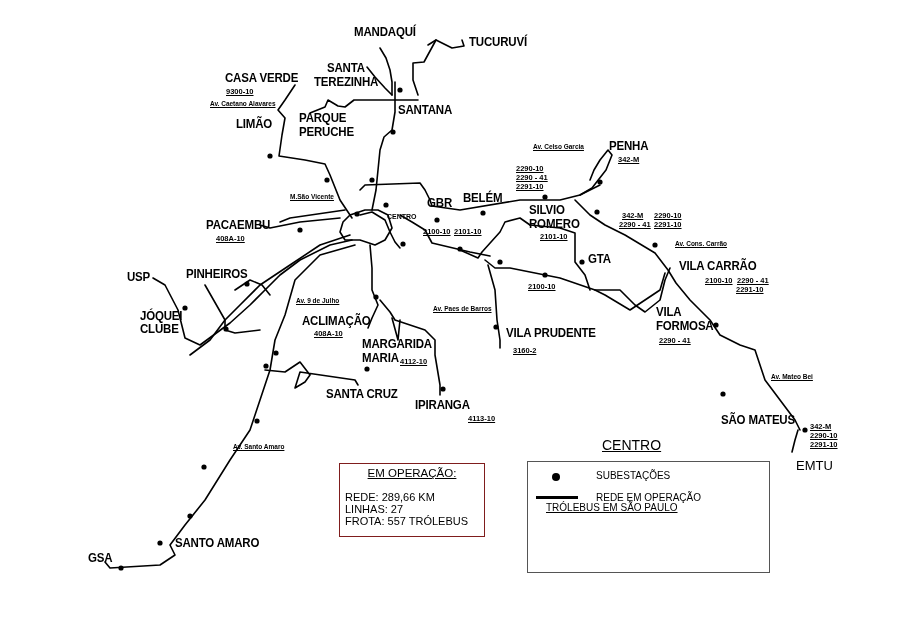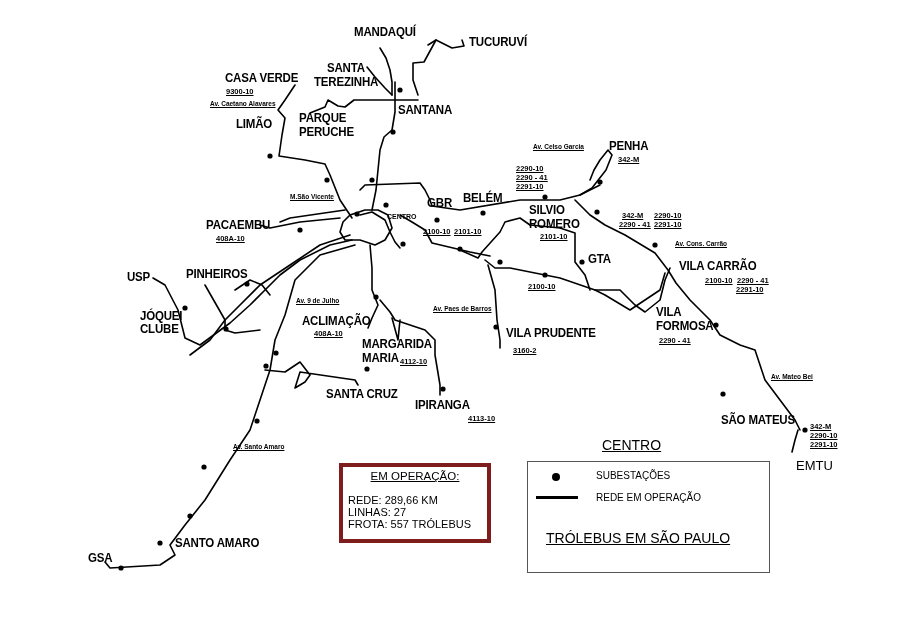--- a/index.html
+++ b/index.html
@@ -3,29 +3,29 @@
 <meta charset="utf-8">
 <style>
   html, body { margin:0; padding:0; background:#ffffff; }
   body { width:909px; height:622px; position:relative; overflow:hidden; font-family:"Liberation Sans", sans-serif; color:#000; }
   #map-canvas { position:absolute; left:0; top:0; width:909px; height:622px; }
   .lbl { position:absolute; font-family:"Liberation Sans", sans-serif; font-size:11.5px; font-weight:normal; white-space:nowrap; line-height:13px; letter-spacing:-0.2px; transform:scaleX(0.92); transform-origin:left top; }
   .lbl.big { font-size:12.5px; font-weight:bold; }
   .code { position:absolute; font-size:7.5px; font-weight:bold; text-decoration:underline; white-space:nowrap; line-height:9px; font-family:"Liberation Sans", sans-serif; }
   .ave { position:absolute; font-size:6.5px; font-weight:bold; text-decoration:underline; white-space:nowrap; line-height:8px; font-family:"Liberation Sans", sans-serif; }
   .small { position:absolute; font-size:7px; font-weight:bold; white-space:nowrap; font-family:"Liberation Sans", sans-serif; }
-  #stats-box { position:absolute; left:339px; top:463px; width:144px; height:72px; border:4px solid #7f1d1d; background:#fff; font-size:11px; line-height:12px; }
+  #stats-box { position:absolute; left:339px; top:463px; width:144px; height:72px; border:1px solid #7f1d1d; background:#fff; font-size:11px; line-height:12px; }
   #stats-box .title { text-align:center; text-decoration:underline; margin-top:3px; font-size:11.5px; }
   #stats-box .row { padding-left:5px; }
   #legend-title { position:absolute; left:602px; top:437px; font-size:14px; text-decoration:underline; }
   #legend-box { position:absolute; left:527px; top:461px; width:241px; height:110px; border:1px solid #555; background:#fff; }
   #legend-box .item { position:absolute; left:68px; font-size:10px; }
   #legend-box .dot { position:absolute; left:24px; top:11px; width:8px; height:8px; border-radius:50%; background:#000; }
   #legend-box .line { position:absolute; left:8px; top:34px; width:42px; height:3px; background:#000; }
-  #legend-box .main-title { position:absolute; left:18px; top:68px; font-size:14px; text-decoration:underline; white-space:nowrap; }
+  #legend-box .main-title { position:absolute; left:18px; top:40px; font-size:10px; text-decoration:underline; white-space:nowrap; }
   #legend-box .sub-title { position:absolute; left:20px; top:80px; font-size:14px; color:#ff0000; white-space:nowrap; }
   #emtu { position:absolute; left:796px; top:458px; font-size:13px; }
 </style>
 </head>
 <body>
 
 <svg id="map-canvas" viewBox="0 0 909 622" xmlns="http://www.w3.org/2000/svg">
   <g fill="none" stroke="#000" stroke-width="1.6" stroke-linejoin="round" stroke-linecap="round">
 
     <polyline points="380,48 386,58 390,70 392,82 392,95"></polyline>

